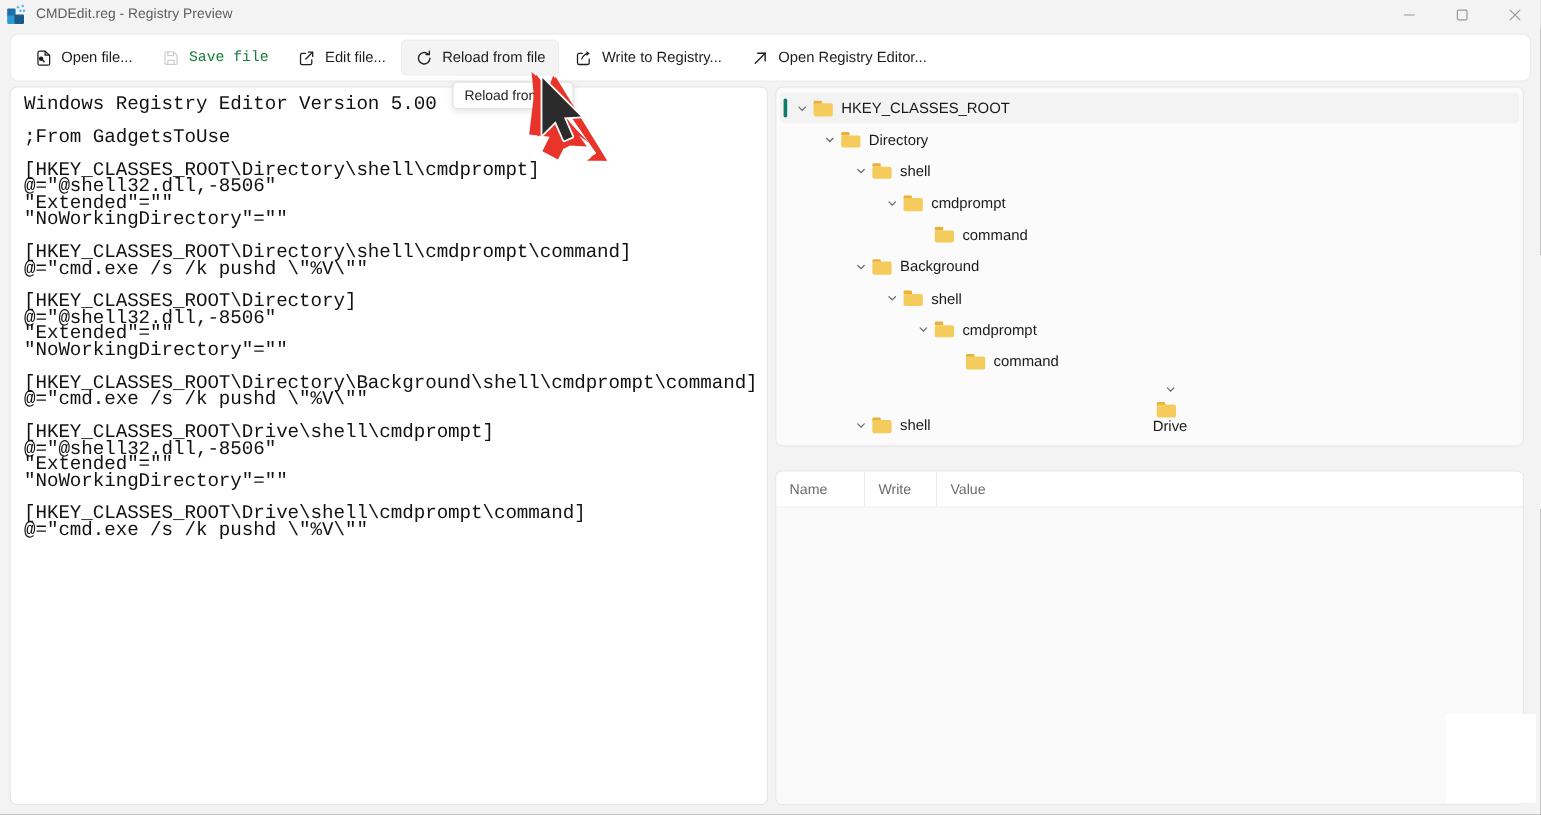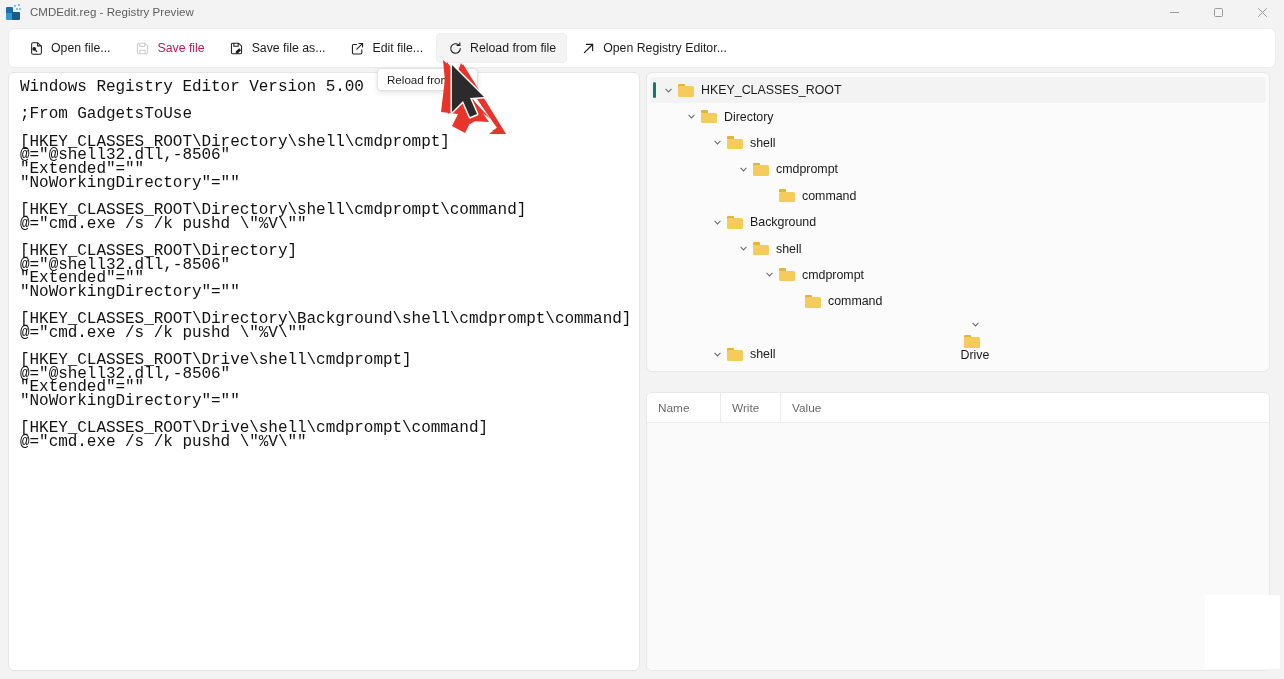--- a/index.html
+++ b/index.html
@@ -68,21 +68,21 @@
     gap: 7px;
     padding: 0 11px;
     margin-right: 2px;
     border-radius: 5px;
     font-size: 12.3px;
     color: #1d1d1d;
     white-space: nowrap;
     cursor: default;
   }
   .tbtn .ticon { width: 16px; height: 16px; display: flex; align-items: center; justify-content: center; }
-  .tbtn.disabled { color: #be185d; }
+  .tbtn.disabled { color: #15803d; font-family: Liberation Mono, monospace; }
   .tbtn.disabled .ticon { opacity: .42; }
   .tbtn.hovered { background: #f4f4f4; box-shadow: 0 0 0 1px #ededed inset; }
 
   
   #tooltip {
     position: absolute;
     left: 377px; top: 68px;
     height: 23px;
     padding: 0 9px;
     display: flex; align-items: center;
@@ -268,30 +268,20 @@
     <div class="tbtn disabled">
       <span class="ticon">
         <svg width="15" height="15" viewBox="0 0 16 16" fill="none" stroke="#8a8a8a" stroke-width="1.1">
           <path d="M2.6 3.6a1.2 1.2 0 0 1 1.2-1.2h6.6L13.4 5.4v6.9a1.2 1.2 0 0 1-1.2 1.2H3.8a1.2 1.2 0 0 1-1.2-1.2z"></path>
           <path d="M5.2 2.4v3.4h5.1V2.4M5.2 13.5v-3.6h5.6v3.6"></path>
         </svg>
       </span>
       <span>Save file</span>
     </div>
 
-    <div class="tbtn">
-      <span class="ticon">
-        <svg width="15" height="15" viewBox="0 0 16 16" fill="none" stroke="#1d1d1d" stroke-width="1.1">
-          <path d="M2.6 3.6a1.2 1.2 0 0 1 1.2-1.2h6.3L13.4 5.3v7a1.2 1.2 0 0 1-1.2 1.2H3.8a1.2 1.2 0 0 1-1.2-1.2z"></path>
-          <path d="M5.2 2.4v3.2h4.6V2.4"></path>
-          <path d="M7.2 13.4v-2.1l3.6-3.5 2.1 2.1-3.5 3.5z" fill="#1d1d1d" stroke="none"></path>
-        </svg>
-      </span>
-      <span>Save file as...</span>
-    </div>
 
     <div class="tbtn">
       <span class="ticon">
         <svg width="15" height="15" viewBox="0 0 16 16" fill="none" stroke="#1d1d1d" stroke-width="1.15" stroke-linecap="round">
           <path d="M12.6 9.4v3.1a1.3 1.3 0 0 1-1.3 1.3H3.9a1.3 1.3 0 0 1-1.3-1.3V5.1a1.3 1.3 0 0 1 1.3-1.3H7"></path>
           <path d="M9.6 2.6h3.8v3.8"></path>
           <path d="M13.2 2.8L7.3 8.7"></path>
         </svg>
       </span>
       <span>Edit file...</span>
@@ -300,20 +290,30 @@
     <div class="tbtn hovered">
       <span class="ticon">
         <svg width="15" height="15" viewBox="0 0 16 16" fill="none" stroke="#1d1d1d" stroke-width="1.2" stroke-linecap="round">
           <path d="M13.1 8a5.1 5.1 0 1 1-1.6-3.7"></path>
           <path d="M12.6 1.8v3.0h-3.0"></path>
         </svg>
       </span>
       <span>Reload from file</span>
     </div>
 
+    <div class="tbtn">
+      <span class="ticon">
+        <svg width="15" height="15" viewBox="0 0 16 16" fill="none" stroke="#1d1d1d" stroke-width="1.15" stroke-linecap="round">
+          <path d="M12.8 8.9v3.4a1.3 1.3 0 0 1-1.3 1.3H3.7a1.3 1.3 0 0 1-1.3-1.3V5.1a1.3 1.3 0 0 1 1.3-1.3h3.0"></path>
+          <path d="M6.2 8.6c1.3-3.4 3.7-4.6 6.2-4.8"></path>
+          <path d="M10.4 1.6l2.6 2.2-2.6 2.3z" fill="#1d1d1d" stroke="none"></path>
+        </svg>
+      </span>
+      <span>Write to Registry...</span>
+    </div>
 
     <div class="tbtn">
       <span class="ticon">
         <svg width="15" height="15" viewBox="0 0 16 16" fill="none" stroke="#1d1d1d" stroke-width="1.25" stroke-linecap="round">
           <path d="M3.6 12.4L12.3 3.7"></path>
           <path d="M5.8 3.6h6.6v6.6"></path>
         </svg>
       </span>
       <span>Open Registry Editor...</span>
     </div>

